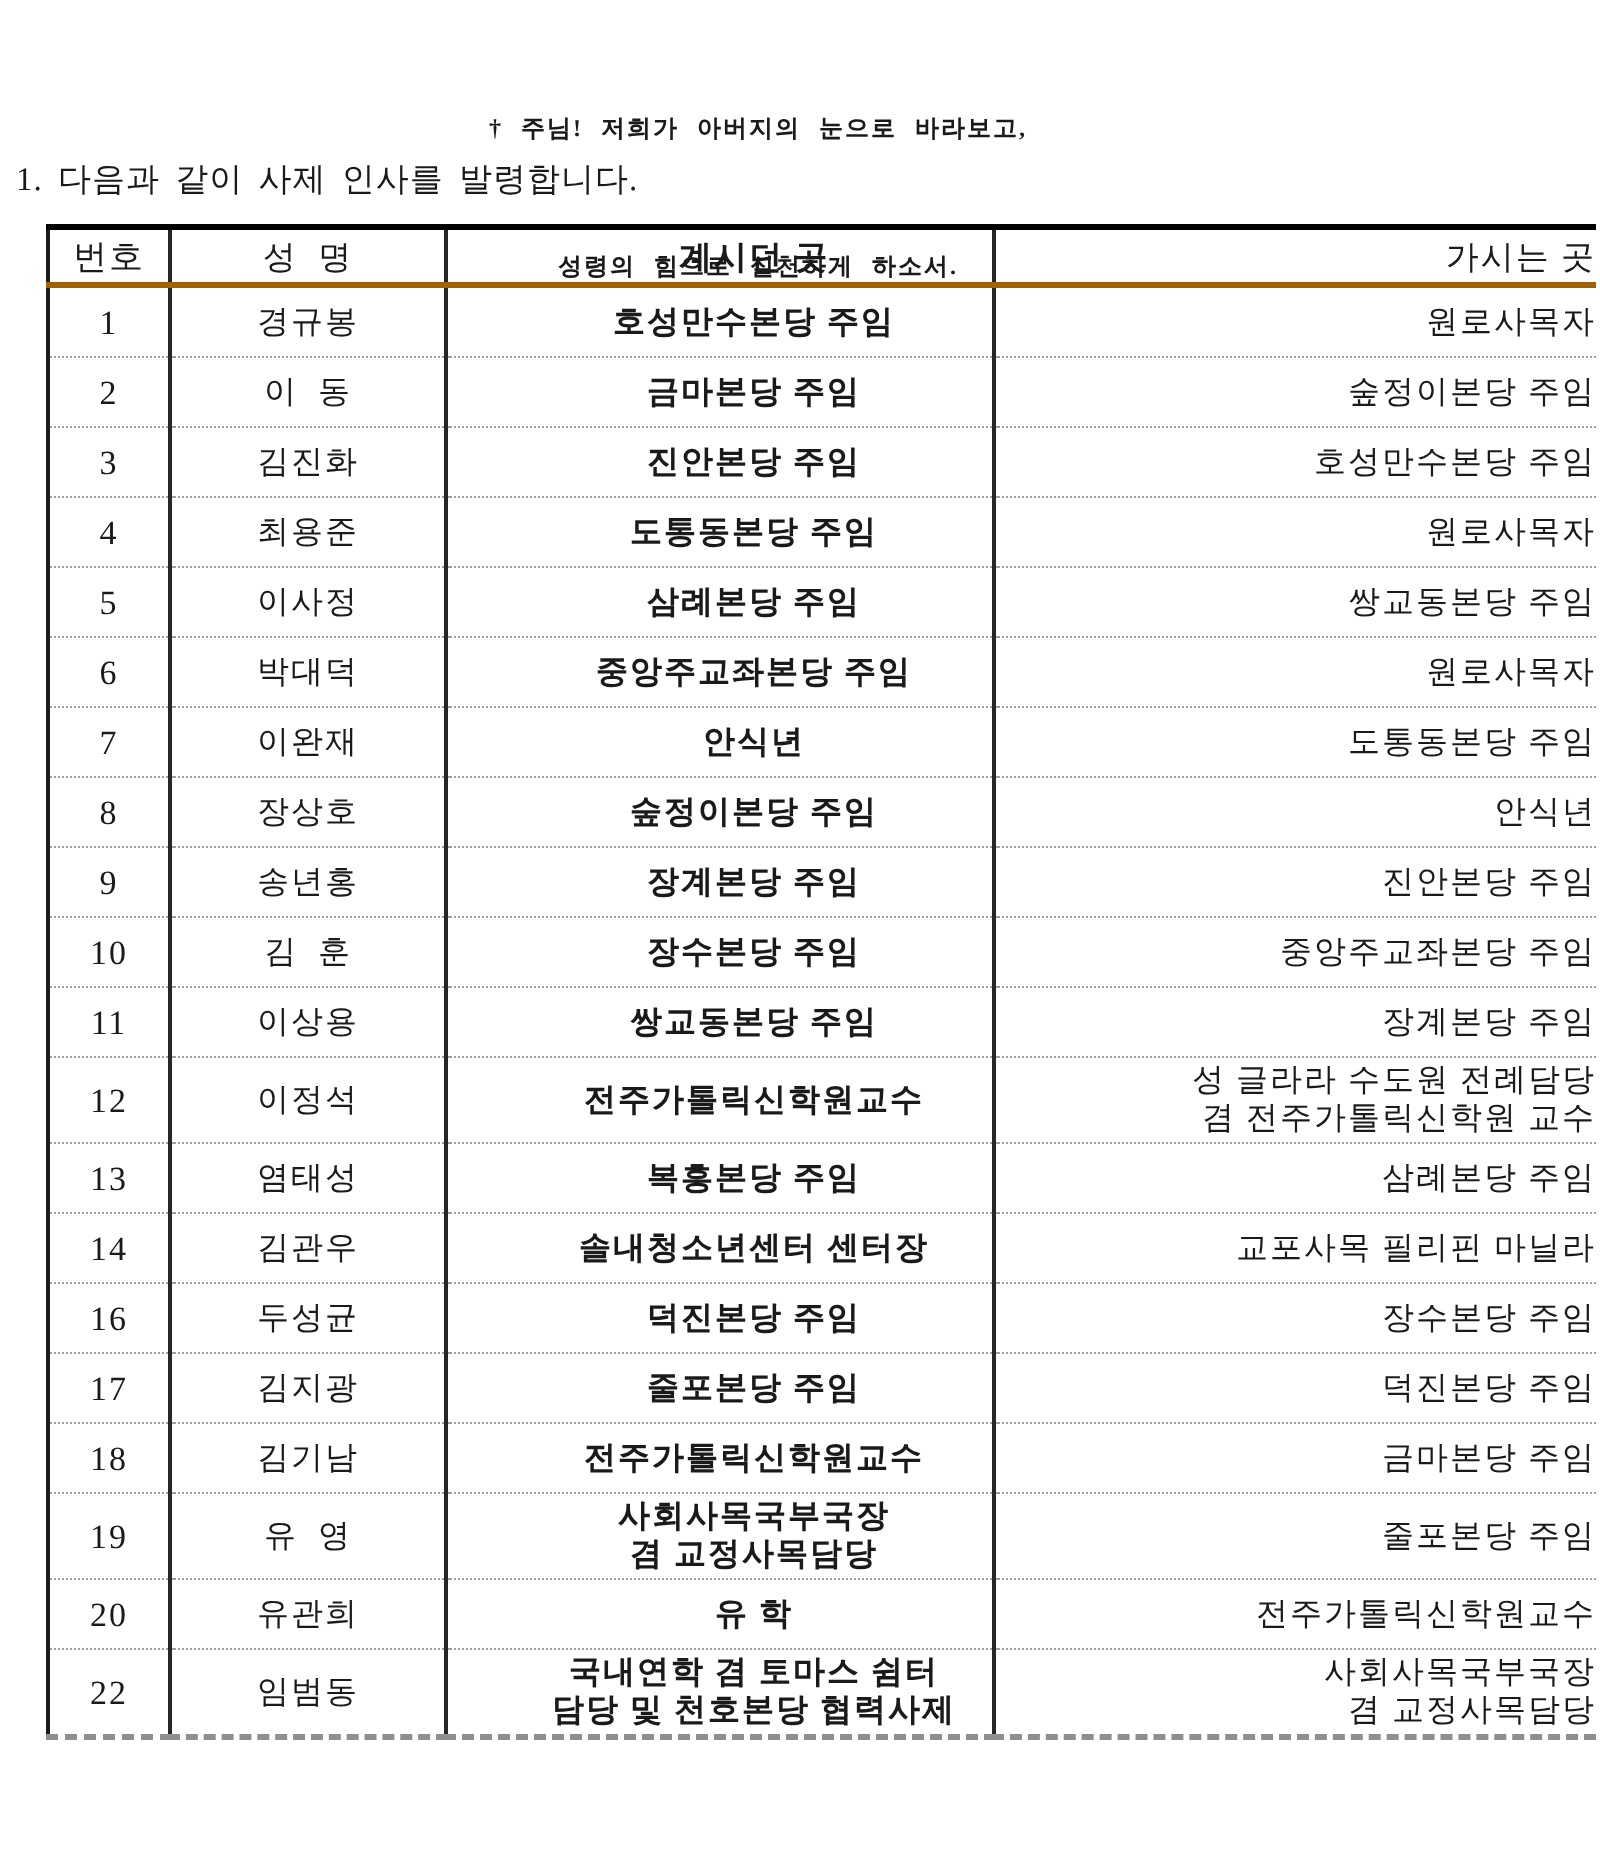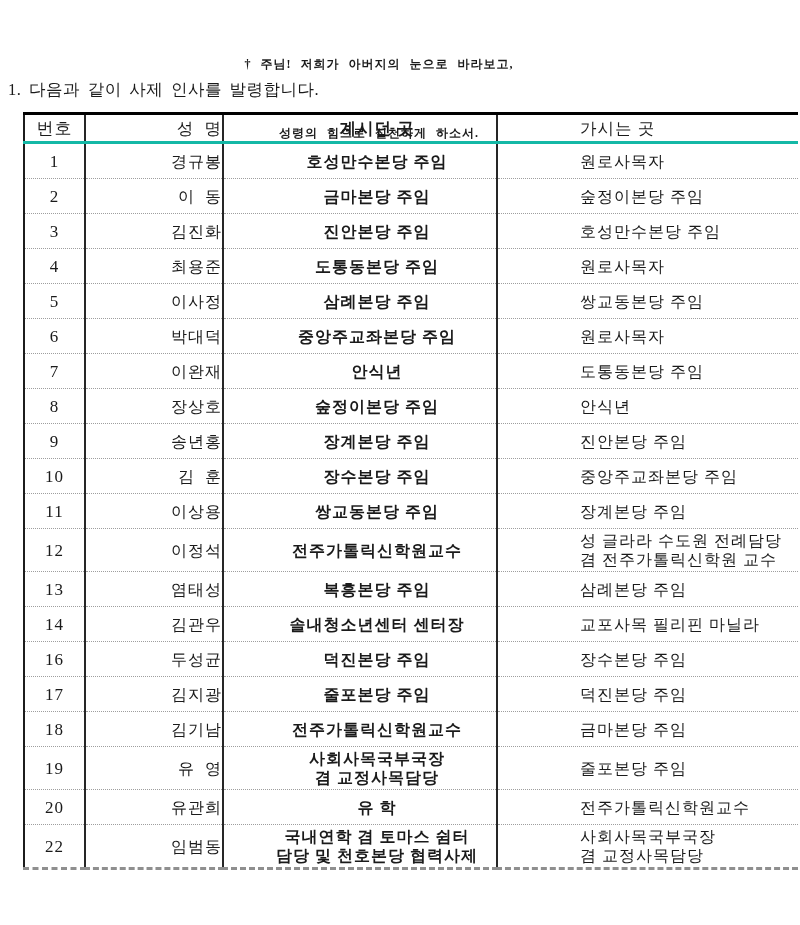--- a/index.html
+++ b/index.html
@@ -41,30 +41,30 @@
   th, td {
     font-weight:normal;
     padding:0;
     vertical-align:middle;
     line-height:19px;
     white-space:pre-wrap;
     overflow:hidden;
   }
   thead th {
     height:26px;
-    border-bottom:3px solid #14b8a6;
+    border-bottom:3px solid #a16207;
     font-size:16.5px;
   }
   tbody td { height:34px; }
   tbody tr.tall td { height:42px; }
   tbody tr:not(:first-child) td { border-top:1px dotted #9e9e9e; }
   .c1 { width:59px;  text-align:center; border-right:2px solid #262626; font-size:17px; }
-  .c2 { width:136px; text-align:right; border-right:2px solid #262626; }
+  .c2 { width:136px; text-align:center; border-right:2px solid #262626; }
   .c3 { width:274px; text-align:center; padding-left:34px; border-right:2px solid #262626;font-weight:bold; }
-  .c4 { width:301px; text-align:left; padding-left:82px; }
+  .c4 { width:301px; text-align:right; padding-left:82px; }
   .c3, .c4 { box-sizing:border-box; }
 </style>
 </head>
 <body>
 
 <div class="prayer">
   <div>† 주님! 저희가 아버지의 눈으로 바라보고,</div>
   <div>성령의 힘으로 실천하게 하소서.</div>
 </div>
 

